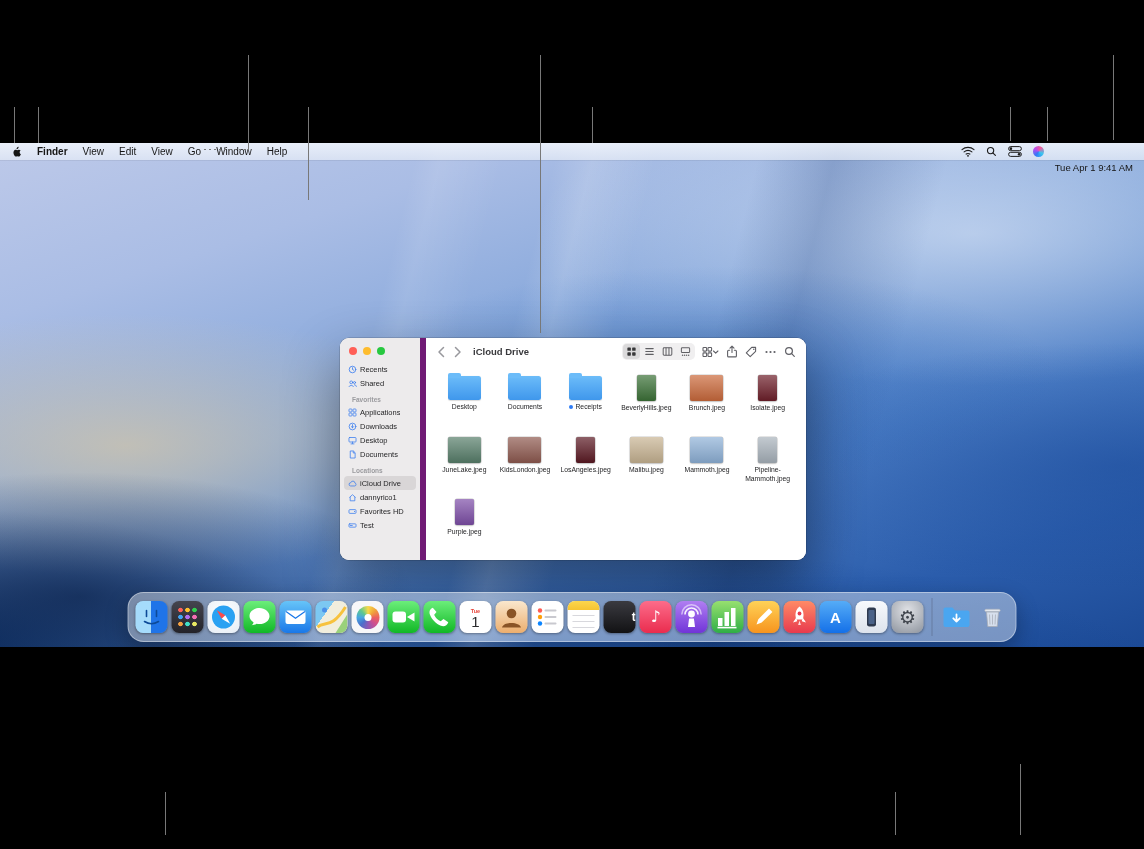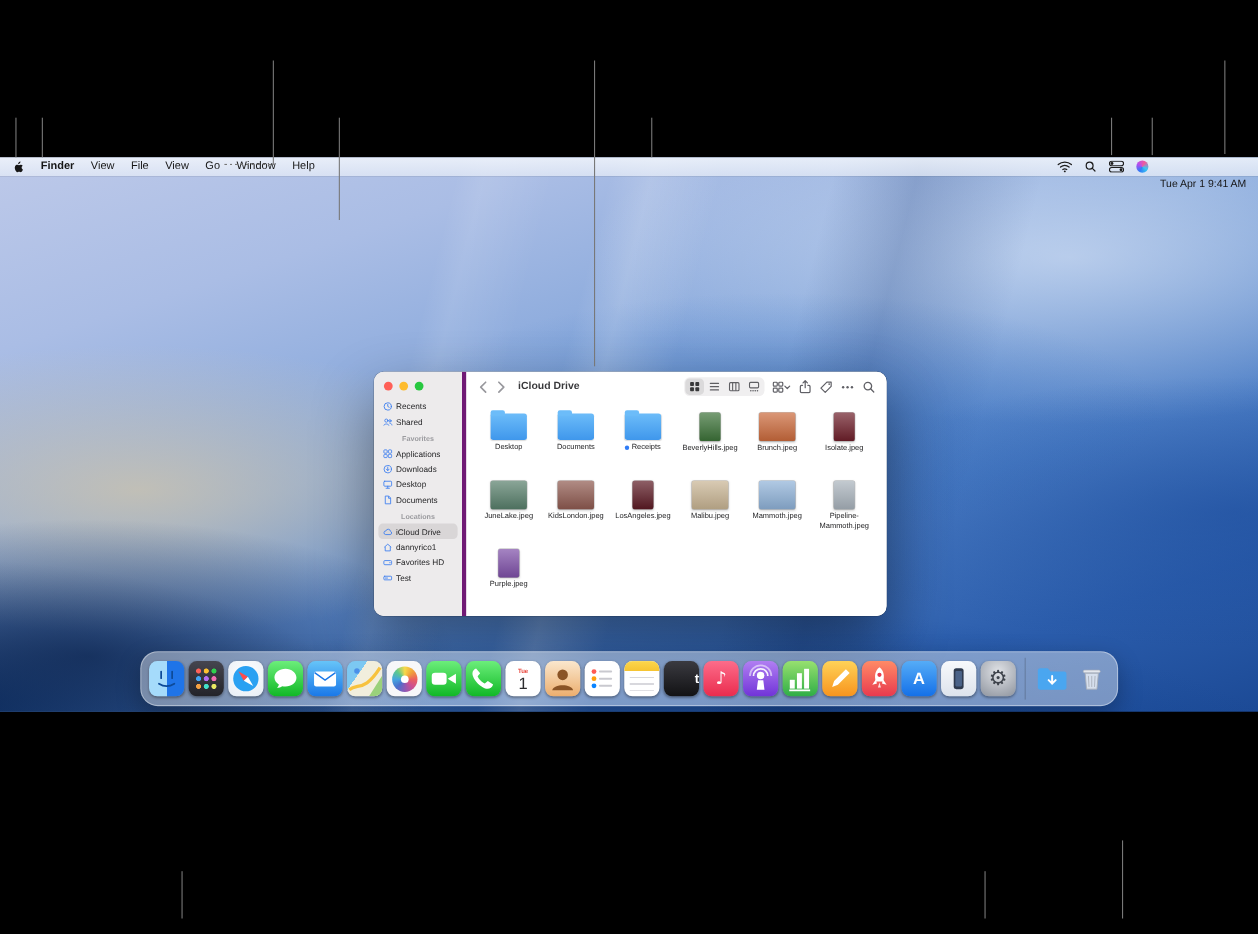--- a/index.html
+++ b/index.html
@@ -39,21 +39,21 @@
   .mb-right{display:flex;align-items:center;gap:11px;}
   .mb-right svg{display:block;}
   .siri-dot{width:11px;height:11px;border-radius:50%;
     background:conic-gradient(from 210deg,#2f7cf6,#b44df0,#f25a9a,#39c7f0,#2f7cf6);}
   .clock{font-size:9.5px;white-space:nowrap;margin-top:32px;}
 
   
   .window{position:absolute;left:340px;top:195px;width:466px;height:222px;border-radius:9px;
     background:#fff;display:flex;overflow:hidden;z-index:5;
     box-shadow:0 24px 55px rgba(0,0,0,.42),0 0 0 .5px rgba(0,0,0,.25);}
-  .sidebar{width:80px;flex:0 0 80px;background:#edebec;border-right:4px solid #701a75;text-align:center;}
+  .sidebar{width:80px;flex:0 0 80px;background:#edebec;border-right:6px solid #701a75;}
   .tl{display:flex;gap:6px;padding:9px 0 7px 9px;}
   .tl i{width:8px;height:8px;border-radius:50%;display:block;}
   .side-list{padding:0 4px;}
   .side-item{display:flex;align-items:center;gap:3px;height:14px;border-radius:4px;
     padding:0 4px;font-size:7.5px;color:#262628;}
   .side-item.selected{background:#d9d6d7;}
   .sicon{width:9px;height:9px;color:#3c7ef0;flex:0 0 auto;display:flex;}
   .sicon svg{width:9px;height:9px;display:block;}
   .slabel{white-space:nowrap;overflow:hidden;}
   .side-header{font-size:6.5px;font-weight:700;color:#9b9b9f;padding:6px 8px 2px;}
@@ -166,21 +166,21 @@
     <div class="menubar">
       <div class="mb-left">
         <span class="apple">
           <svg width="11" height="13" viewBox="0 0 16 16">
             <path d="M10.2 3.6c.8-.9 1-2.1.9-2.5-.9.1-1.9.6-2.4 1.3-.5.6-.9 1.5-.7 2.3.9.1 1.7-.4 2.2-1.1z" fill="#161616"></path>
             <path d="M12.6 9.2c0-1.6 1.3-2.4 1.4-2.5-.8-1.1-2-1.3-2.4-1.3-1-.1-2 .6-2.5.6s-1.3-.6-2.2-.6c-1.1 0-2.2.7-2.8 1.7-1.2 2-.3 5 .9 6.6.6.8 1.2 1.7 2.1 1.7.8 0 1.1-.5 2.1-.5s1.3.5 2.2.5c.9 0 1.5-.8 2-1.6.7-.9.9-1.8.9-1.9 0 0-1.7-.6-1.7-2.7z" fill="#161616"></path>
           </svg>
         </span>
         <span class="menu bold">Finder</span>
         <span class="menu">View</span>
-        <span class="menu">File</span>
+        <span class="menu">Edit</span>
         <span class="menu">View</span>
         <span class="menu">Go</span>
         <span class="menu">Window</span>
         <span class="menu">Help</span>
       </div>
       <div class="mb-right">
         <span>
           <svg width="14" height="11" viewBox="0 0 14 11" fill="none" stroke="#1c1c1c" stroke-width="1.15" stroke-linecap="round">
             <path d="M1 3.6a9.2 9.2 0 0 1 12 0"></path>
               <path d="M3.1 5.9a6.2 6.2 0 0 1 7.8 0"></path>

